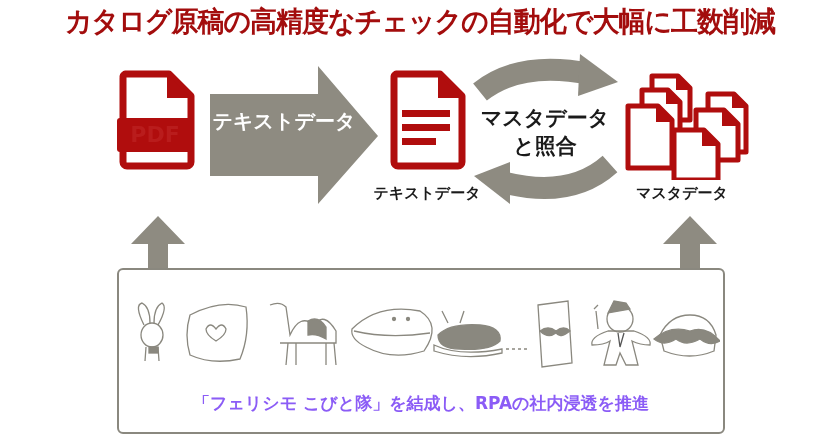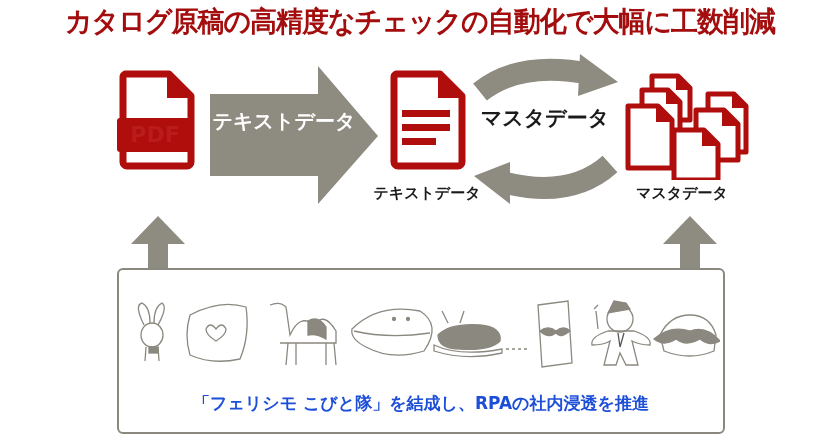--- a/index.html
+++ b/index.html
@@ -5,21 +5,21 @@
   html, body { margin:0; padding:0; background:#ffffff; }
   body { width:840px; height:441px; position:relative; overflow:hidden;
          font-family:"DejaVu Sans","Liberation Sans",sans-serif; }
   .abs { position:absolute; }
   .title { left:0; top:4px; width:840px; text-align:center; font-size:27px; font-weight:bold;
            letter-spacing:-1px; color:#a30d0d; transform:scaleY(1.05); }
   .big-arrow-label { color:#ffffff; font-weight:bold; font-size:20px; text-align:center; line-height:26px; }
   .label-dark { color:#1a1a1a; font-weight:bold; font-size:15px; text-align:center; }
   .match-label { color:#1a1a1a; font-weight:bold; font-size:21px; text-align:center; line-height:28px; }
   .team-box { left:117px; top:268px; width:608px; height:166px; border:2px solid #8a887f; border-radius:6px; box-sizing:border-box; background:#fff; }
-  .team-caption { left:117px; top:392px; width:608px; text-align:center; font-size:17px; font-weight:bold; color:#1d4ed8; }
+  .team-caption { left:117px; top:392px; width:608px; text-align:center; font-size:17px; font-weight:bold; color:#8b5cf6; }
   svg { display:block; }
 </style>
 </head>
 <body>
 
 <div class="abs title">カタログ原稿の高精度なチェックの自動化で大幅に工数削減</div>
 
 <div class="abs" style="left:117px; top:70px;">
   <svg width="80" height="100" viewBox="0 0 80 100">
     <path d="M8 4 H52 L74 26 V92 A4 4 0 0 1 70 96 H10 A4 4 0 0 1 6 92 V8 A4 4 0 0 1 8 4 Z" fill="none" stroke="#b00d0d" stroke-width="7" stroke-linejoin="round"></path>
@@ -54,20 +54,21 @@
 
     <path d="M10 40 Q50 8 120 22" fill="none" stroke="#8e8b81" stroke-width="22"></path>
     <polygon points="110,2 148,30 108,44" fill="#8e8b81"></polygon>
 
     <path d="M140 112 Q100 148 32 130" fill="none" stroke="#8e8b81" stroke-width="22"></path>
     <polygon points="40,110 4,124 40,152" fill="#8e8b81"></polygon>
   </svg>
 </div>
 <div class="abs match-label" style="left:470px; top:104px; width:150px;">
   <div>マスタデータ</div>
+  <div>と照合</div>
 </div>
 
 <div class="abs" style="left:620px; top:70px;">
   <svg width="130" height="110" viewBox="0 0 130 110">
     <g fill="#fff" stroke="#b00d0d" stroke-width="5" stroke-linejoin="round">
       <path d="M32 6 H58 L70 18 V50 H32 Z"></path>
       <path d="M22 20 H48 L60 32 V64 H22 Z"></path>
       <path d="M88 24 H114 L126 36 V82 H88 Z"></path>
       <path d="M8 36 H38 L52 50 V98 H8 Z"></path>
       <path d="M76 40 H104 L118 54 V90 H76 Z"></path>

